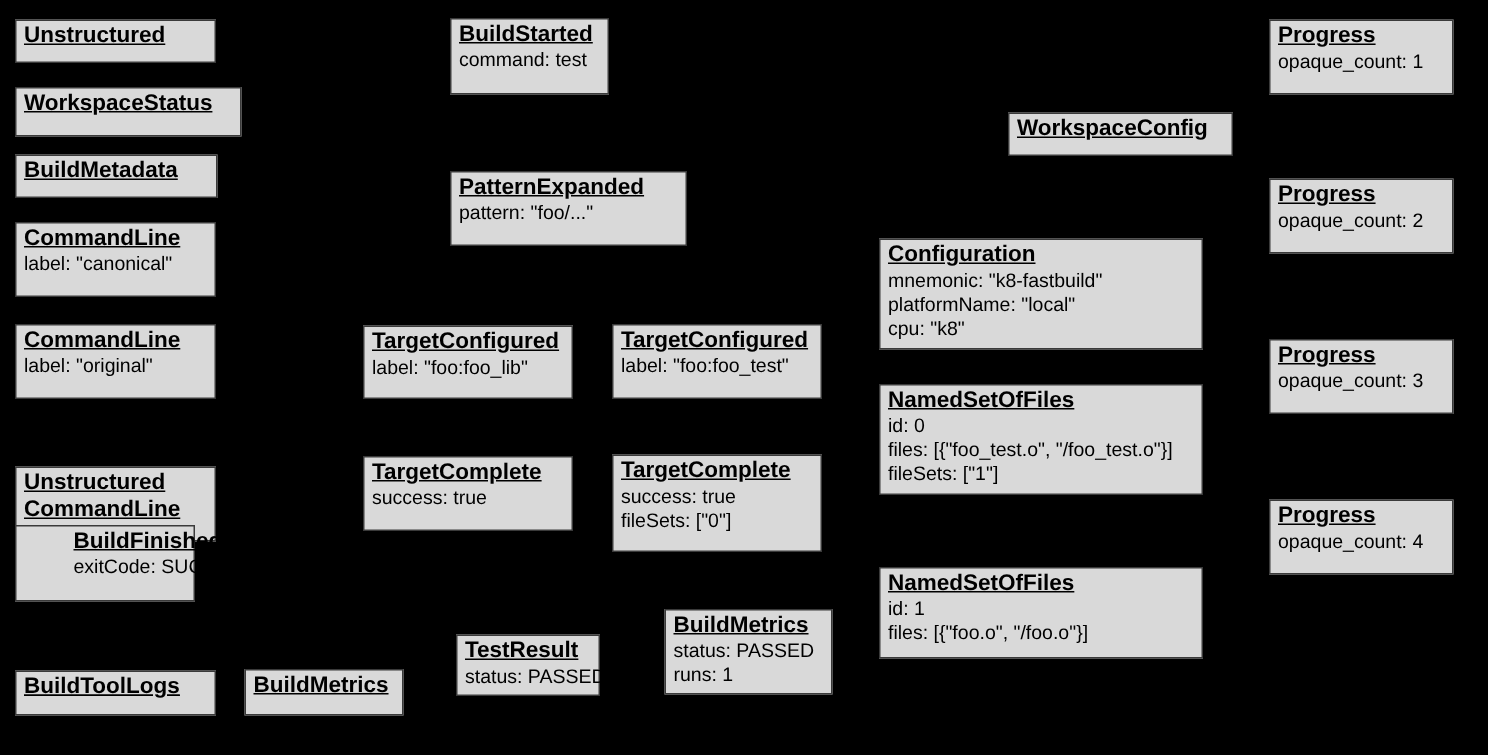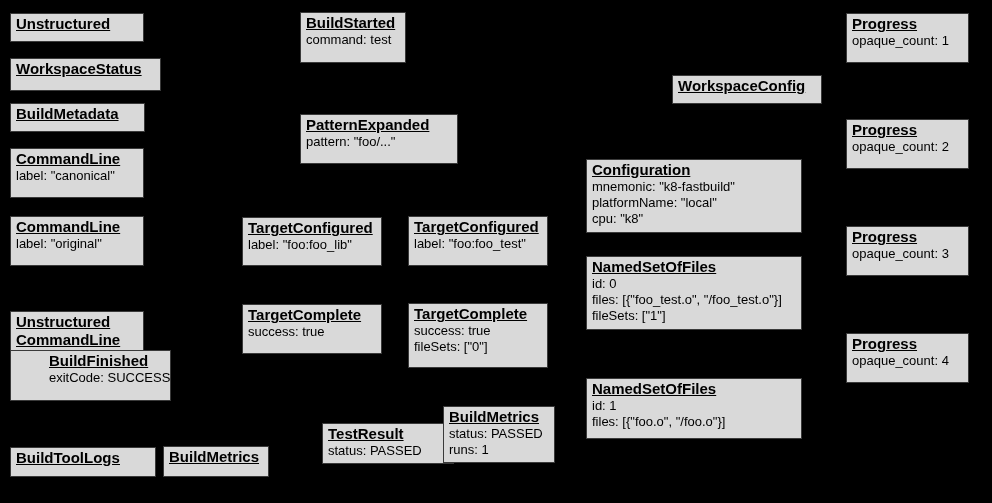--- a/index.html
+++ b/index.html
@@ -52,25 +52,25 @@
       <div class="field">label: "canonical"</div>
     </div>
     <div class="box" style="left: 10px; top: 216px; width: 134px; height: 50px;">
       <div class="title">CommandLine</div>
       <div class="field">label: "original"</div>
     </div>
     <div class="box" style="left: 10px; top: 283px; width: 134px; height: 50px; margin-top: 28px;">
       <div class="title">Unstructured</div>
       <div class="title">CommandLine</div>
     </div>
-    <div class="box" style="left: 10px; top: 350px; width: 161px; height: 51px; padding-left: 38px;">
+    <div class="box" style="left: 10px; top: 350px; width: 120px; height: 51px; padding-left: 38px;">
       <div class="title">BuildFinished</div>
       <div class="field">exitCode: SUCCESS</div>
     </div>
-    <div class="box" style="left: 10px; top: 447px; width: 146px; height: 30px; text-decoration: underline;">
+    <div class="box" style="left: 10px; top: 447px; width: 134px; height: 30px; text-decoration: underline;">
       <div class="title">BuildToolLogs</div>
     </div>
     <div class="box" style="left: 163px; top: 446px; width: 106px; height: 31px;">
       <div class="title">BuildMetrics</div>
     </div>
     <div class="box" style="left: 300px; top: 12px; width: 106px; height: 51px;">
       <div class="title">BuildStarted</div>
       <div class="field">command: test</div>
     </div>
     <div class="box" style="left: 300px; top: 114px; width: 158px; height: 50px;">
@@ -78,21 +78,21 @@
       <div class="field">pattern: "foo/..."</div>
     </div>
     <div class="box" style="left: 242px; top: 217px; width: 140px; height: 49px;">
       <div class="title">TargetConfigured</div>
       <div class="field">label: "foo:foo_lib"</div>
     </div>
     <div class="box" style="left: 242px; top: 304px; width: 140px; height: 50px;">
       <div class="title">TargetComplete</div>
       <div class="field">success: true</div>
     </div>
-    <div class="box" style="left: 322px; top: 423px; width: 132px; height: 41px;">
+    <div class="box" style="left: 304px; top: 423px; width: 96px; height: 41px;">
       <div class="title">TestResult</div>
       <div class="field">status: PASSED</div>
     </div>
     <div class="box" style="left: 408px; top: 216px; width: 140px; height: 50px;">
       <div class="title">TargetConfigured</div>
       <div class="field">label: "foo:foo_test"</div>
     </div>
     <div class="box" style="left: 408px; top: 303px; width: 140px; height: 65px;">
       <div class="title">TargetComplete</div>
       <div class="field">success: true</div>

